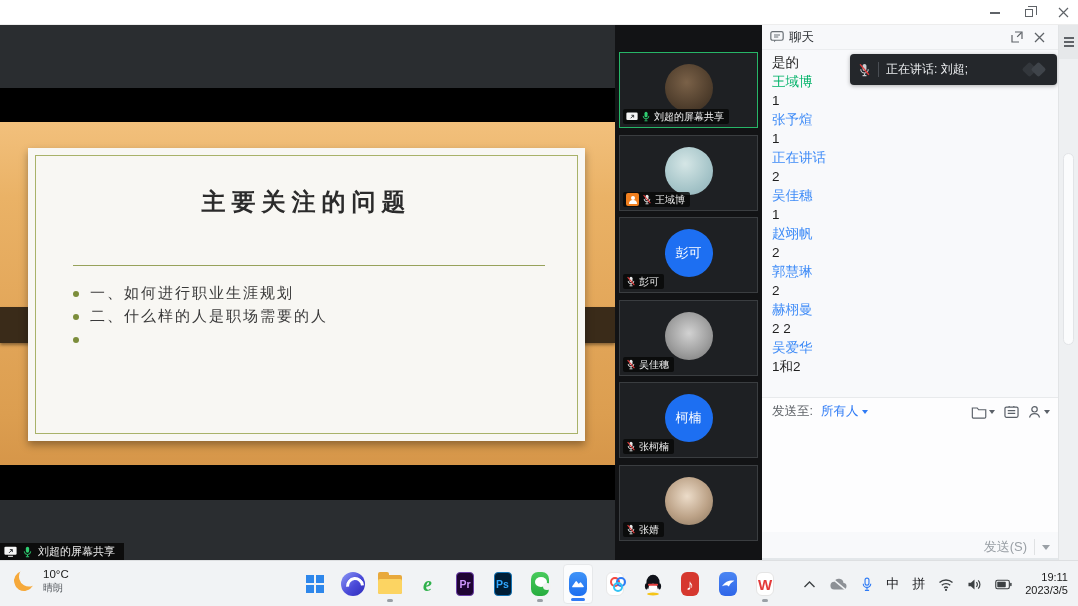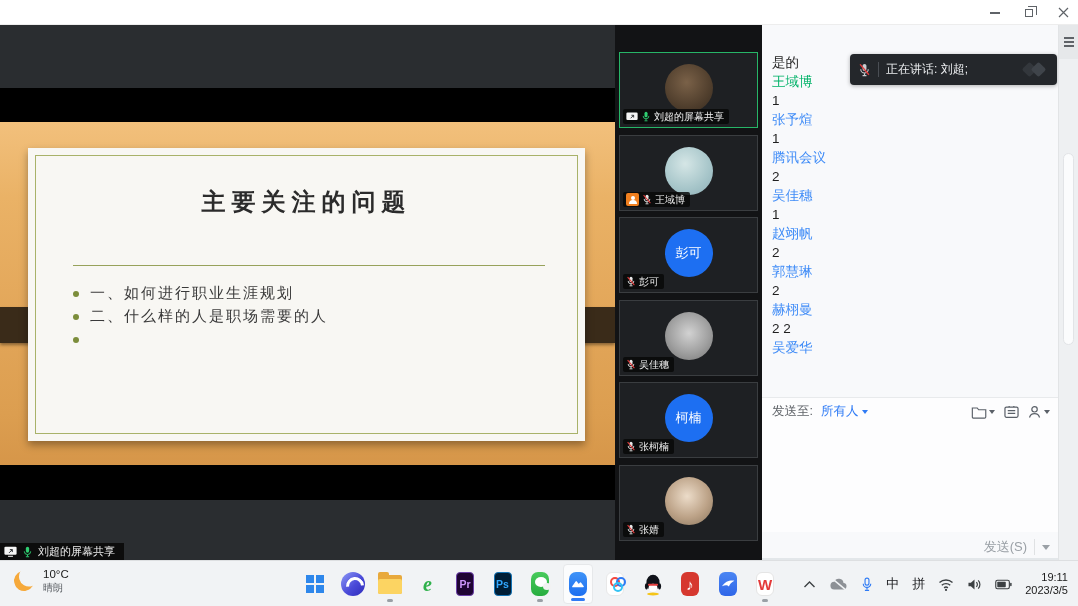--- a/index.html
+++ b/index.html
@@ -279,38 +279,60 @@
           <path d="M3.4 7.6a4.6 4.6 0 0 0 9.2 0" stroke="#e8e8e8" stroke-width="1.4" fill="none"></path>
           <path d="M8 12.4v2.4 M5.6 15.4h4.8" stroke="#e8e8e8" stroke-width="1.4"></path>
           <path d="M2.6 1.6 L13.4 14.4" stroke="#e23b3b" stroke-width="1.7"></path>
         </svg>
         <span>张婧</span>
       </div>
     </div>
   </div>
 
   <div class="abs chat">
+    <div class="chat-header">
+      <svg width="14" height="12" viewBox="0 0 16 14">
+        <rect x="0.8" y="0.8" width="14.4" height="10" rx="2" fill="none" stroke="#6a7076" stroke-width="1.4"></rect>
+        <path d="M4.5 4.6h7 M4.5 7h5" stroke="#6a7076" stroke-width="1.3"></path>
+        <path d="M4.5 10.8 L4.5 13 L7 10.8" fill="#6a7076"></path>
+      </svg>
+      <span class="chat-title">聊天</span>
+      <span class="spacer"></span>
+      <div class="hbtn">
+        <svg width="12" height="12" viewBox="0 0 12 12">
+          <path d="M1 4 v7 h7" fill="none" stroke="#5f6368" stroke-width="1.2"></path>
+          <path d="M4 1 h7 v7" fill="none" stroke="#5f6368" stroke-width="1.2"></path>
+          <path d="M10.5 1.5 L6.2 5.8" stroke="#5f6368" stroke-width="1.2"></path>
+        </svg>
+      </div>
+      <div class="hbtn">
+        <svg width="11" height="11" viewBox="0 0 11 11">
+            <path d="M1 1 L10 10 M10 1 L1 10" stroke="#5f6368" stroke-width="1.3"></path>
+          </svg>
+      </div>
+    </div>
 
     <div class="chat-msgs">
       <div class="row message">是的</div>
       <div class="row sender-self">王域博</div>
       <div class="row message">1</div>
       <div class="row sender">张予煊</div>
       <div class="row message">1</div>
-      <div class="row sender">腾讯会议</div>
+      <div class="row sender">正在讲话</div>
       <div class="row message">2</div>
       <div class="row sender">吴佳穗</div>
       <div class="row message">1</div>
       <div class="row sender">赵翊帆</div>
       <div class="row message">2</div>
       <div class="row sender">郭慧琳</div>
       <div class="row message">2</div>
       <div class="row sender">赫栩曼</div>
       <div class="row message">2 2</div>
       <div class="row sender">吴爱华</div>
+      <div class="row message">1和2</div>
     </div>
 
     <div class="toast">
       <svg class="ic" width="13" height="14" viewBox="0 0 16 17">
         <rect x="5.6" y="1" width="4.8" height="8.6" rx="2.4" fill="#c9ccd0"></rect>
         <path d="M3.4 7.6a4.6 4.6 0 0 0 9.2 0" stroke="#c9ccd0" stroke-width="1.4" fill="none"></path>
         <path d="M8 12.4v2.4 M5.6 15.4h4.8" stroke="#c9ccd0" stroke-width="1.4"></path>
         <path d="M2.6 1.6 L13.4 14.4" stroke="#e23b3b" stroke-width="1.7"></path>
       </svg>
       <span class="tdiv"></span>

